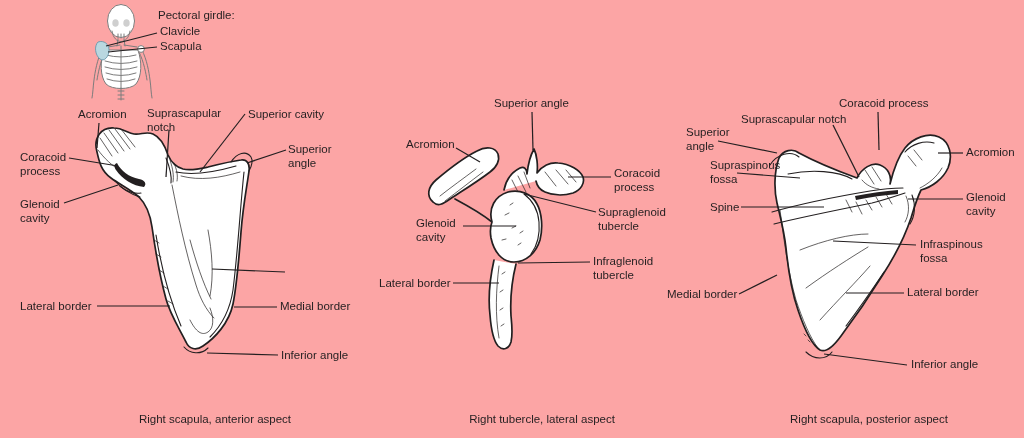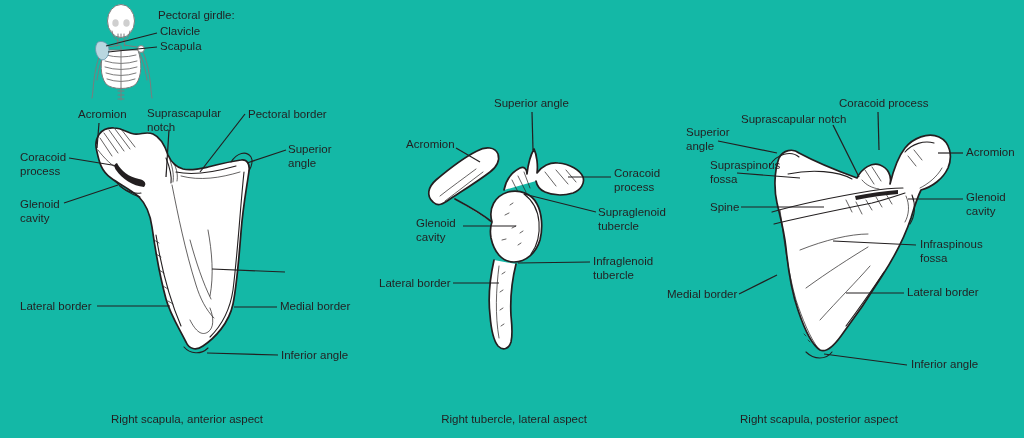--- a/index.html
+++ b/index.html
@@ -1,28 +1,29 @@
 <!DOCTYPE html>
 <html><head>
 <meta charset="utf-8">
 <style>
   html,body{margin:0;padding:0;background:#ffffff;}
   .stage{
-    position:relative;width:1024px;height:438px;background:#14b8a6;
+    position:relative;width:1024px;height:438px;background:#fca5a5;
     font-family:"Liberation Sans", sans-serif;color:#231f20;overflow:hidden;
   }
   .art{position:absolute;left:0;top:0;}
   .lbl{
     position:absolute;font-size:11.5px;line-height:13.5px;color:#231f20;
     letter-spacing:0;
   }
   .nw{white-space:nowrap;}
   .cap{
     position:absolute;font-size:11.5px;color:#231f20;white-space:nowrap;
     transform:translateX(-50%);
+    margin-left:28px;
   }
   svg .outline{fill:#ffffff;stroke:#231f20;stroke-width:1.7;stroke-linejoin:round;stroke-linecap:round;}
   svg .detail{fill:none;stroke:#231f20;stroke-width:1.1;stroke-linecap:round;}
   svg .fine{fill:none;stroke:#231f20;stroke-width:0.7;stroke-linecap:round;}
   svg .inkfill{fill:#231f20;stroke:none;}
   svg .leader{stroke:#231f20;stroke-width:1.2;}
   svg .skel{fill:none;stroke:#7c7c7c;stroke-width:1;stroke-linecap:round;}
   svg .skelfill{fill:#ffffff;stroke:#7c7c7c;stroke-width:1;}
 </style>
 </head>
@@ -157,21 +158,21 @@
       <line class="leader" x1="907" y1="365" x2="824" y2="354"></line>
     </g>
   </svg>
 
   <div class="lbl nw" style="left:158px;top:9px">Pectoral girdle:</div>
   <div class="lbl nw" style="left:160px;top:25px">Clavicle</div>
   <div class="lbl nw" style="left:160px;top:40px">Scapula</div>
 
   <div class="lbl nw" style="left:78px;top:108px">Acromion</div>
   <div class="lbl" style="left:147px;top:107px;width:82px">Suprascapular notch</div>
-  <div class="lbl nw" style="left:248px;top:108px">Pectoral border</div>
+  <div class="lbl nw" style="left:248px;top:108px">Superior cavity</div>
   <div class="lbl" style="left:288px;top:143px;width:50px">Superior angle</div>
   <div class="lbl" style="left:20px;top:151px;width:54px">Coracoid process</div>
   <div class="lbl" style="left:20px;top:198px;width:46px">Glenoid cavity</div>
   <div class="lbl nw" style="left:20px;top:300px">Lateral border</div>
   <div class="lbl nw" style="left:280px;top:300px">Medial border</div>
   <div class="lbl nw" style="left:281px;top:349px">Inferior angle</div>
 
   <div class="lbl nw" style="left:494px;top:97px">Superior angle</div>
   <div class="lbl nw" style="left:406px;top:138px">Acromion</div>
   <div class="lbl" style="left:614px;top:167px;width:54px">Coracoid process</div>
@@ -187,15 +188,15 @@
   <div class="lbl" style="left:710px;top:159px;width:78px">Supraspinous fossa</div>
   <div class="lbl nw" style="left:710px;top:201px">Spine</div>
   <div class="lbl" style="left:966px;top:191px;width:46px">Glenoid cavity</div>
   <div class="lbl" style="left:920px;top:238px;width:72px">Infraspinous fossa</div>
   <div class="lbl nw" style="left:667px;top:288px">Medial border</div>
   <div class="lbl nw" style="left:907px;top:286px">Lateral border</div>
   <div class="lbl nw" style="left:911px;top:358px">Inferior angle</div>
 
   <div class="cap" style="left:187px;top:413px">Right scapula, anterior aspect</div>
   <div class="cap" style="left:514px;top:413px">Right tubercle, lateral aspect</div>
-  <div class="cap" style="left:819px;top:413px">Right scapula, posterior aspect</div>
+  <div class="cap" style="left:841px;top:413px">Right scapula, posterior aspect</div>
 
 </div>
 
 </body></html>

